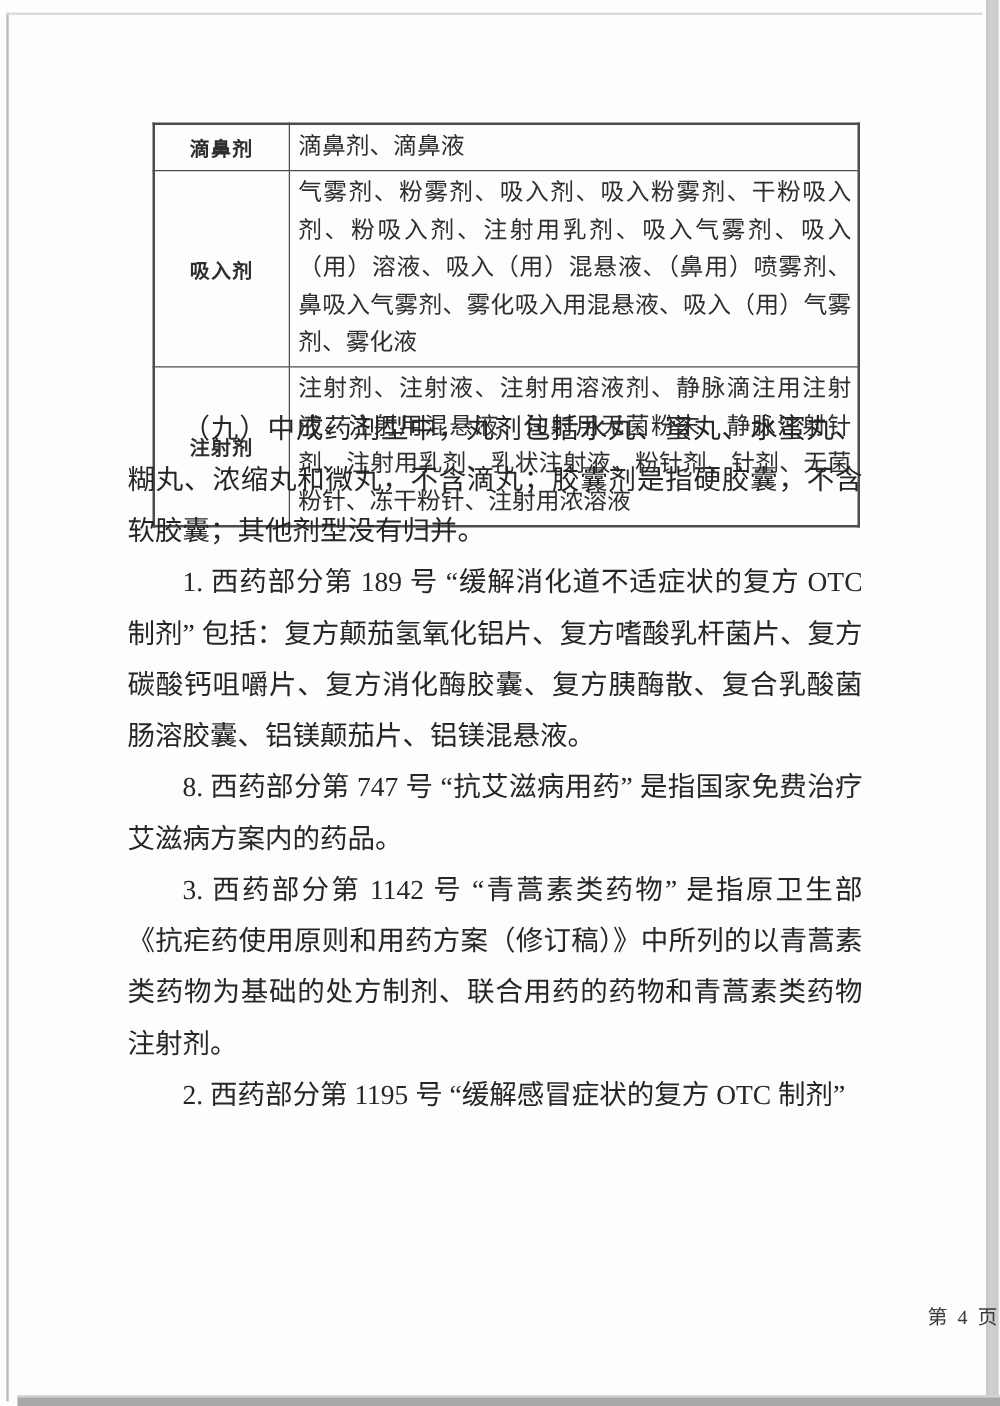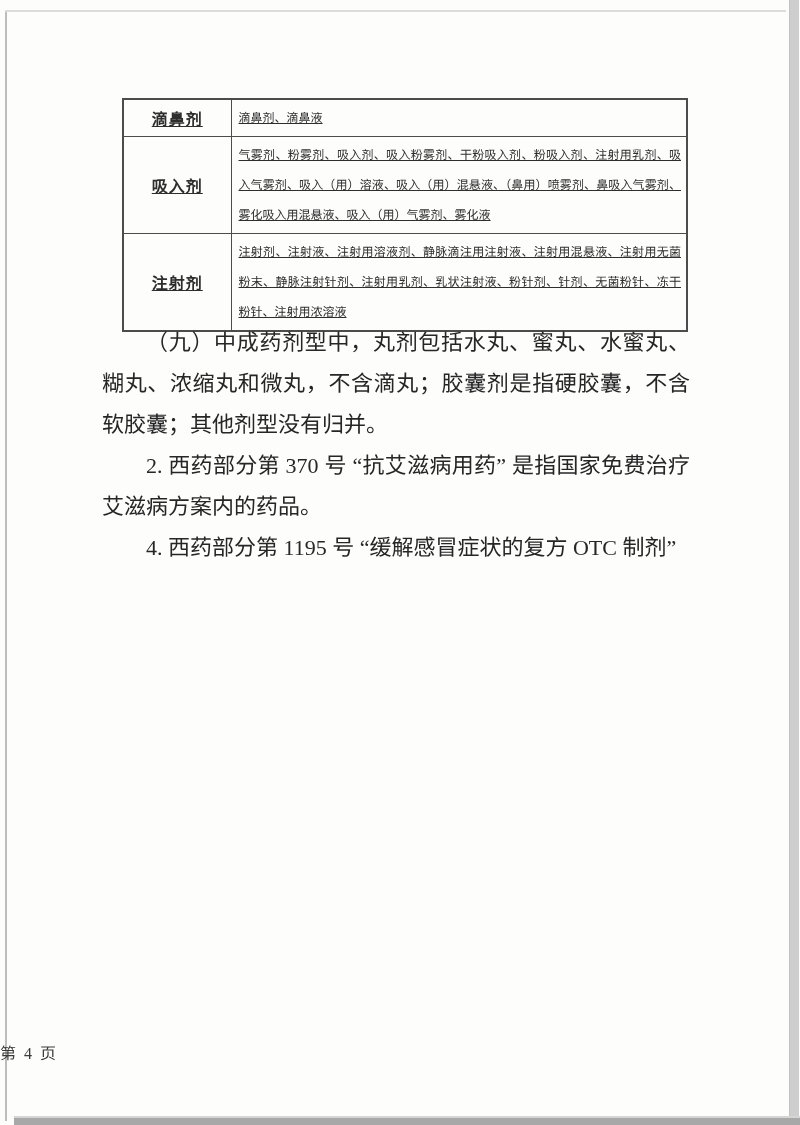--- a/index.html
+++ b/index.html
@@ -39,51 +39,50 @@
       position: absolute; left: 122px; top: 98px;
       width: 566px;
       border-collapse: collapse;
       table-layout: fixed;
       border: 2px solid #4c4c4c;
       color: #2e2e2e;
     }
     table.dosage-table td {
       border: 1px solid #4c4c4c;
       vertical-align: middle;
-      text-decoration: underline;
     }
     td.cell-label {
       text-align: center;
       font-weight: bold;
       font-size: 16px;
       letter-spacing: 1px;
     }
     td.cell-content {
-      font-size: 12px;
+      font-size: 19px;
       line-height: 30px;
       padding: 3px 5px 3px 7px;
       text-align: justify;
     }
     tr.row-short td.cell-content { line-height: 26px; }
     tr.row-short td { height: 30px; }
     
     .text-block {
       position: absolute; left: 102px; top: 322px;
       width: 588px;
       font-size: 22px;
       line-height: 41px;
       color: #262626;
       text-align: justify;
     }
     .text-block p { margin: 0; text-indent: 2em; }
     
     .footer {
       position: absolute; top: 1040px; left: 0;
       width: 800px;
-      text-align: left;
+      text-align: right;
       font-size: 16px;
       color: #3a3a3a;
       letter-spacing: 2px;
     }
   </style>
 </head>
 <body>
 
 <div class="page">
 
@@ -108,19 +107,21 @@
       </tr>
       <tr>
         <td class="cell-label">注射剂</td>
         <td class="cell-content">注射剂、注射液、注射用溶液剂、静脉滴注用注射液、注射用混悬液、注射用无菌粉末、静脉注射针剂、注射用乳剂、乳状注射液、粉针剂、针剂、无菌粉针、冻干粉针、注射用浓溶液</td>
       </tr>
     </tbody>
   </table>
 
   <div class="text-block">
     <p>（九）中成药剂型中，丸剂包括水丸、蜜丸、水蜜丸、糊丸、浓缩丸和微丸，不含滴丸；胶囊剂是指硬胶囊，不含软胶囊；其他剂型没有归并。</p>
-    <p>2. 西药部分第 370 号 “抗艾滋病用药” 是指国家免费治疗艾滋病方案内的药品。</p>
-    <p>4. 西药部分第 1195 号 “缓解感冒症状的复方 OTC 制剂”</p>
+    <p>1. 西药部分第 189 号 “缓解消化道不适症状的复方 OTC 制剂” 包括：复方颠茄氢氧化铝片、复方嗜酸乳杆菌片、复方碳酸钙咀嚼片、复方消化酶胶囊、复方胰酶散、复合乳酸菌肠溶胶囊、铝镁颠茄片、铝镁混悬液。</p>
+    <p>8. 西药部分第 747 号 “抗艾滋病用药” 是指国家免费治疗艾滋病方案内的药品。</p>
+    <p>3. 西药部分第 1142 号 “青蒿素类药物” 是指原卫生部《抗疟药使用原则和用药方案（修订稿）》中所列的以青蒿素类药物为基础的处方制剂、联合用药的药物和青蒿素类药物注射剂。</p>
+    <p>2. 西药部分第 1195 号 “缓解感冒症状的复方 OTC 制剂”</p>
   </div>
 
   <div class="footer">第 4 页</div>
 
 </div>
 
 </body></html>

